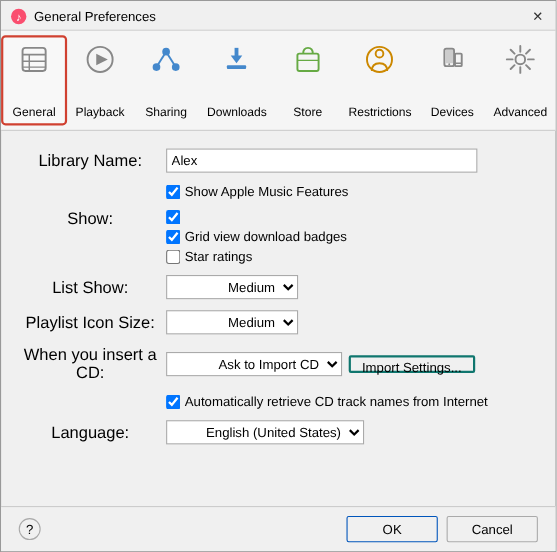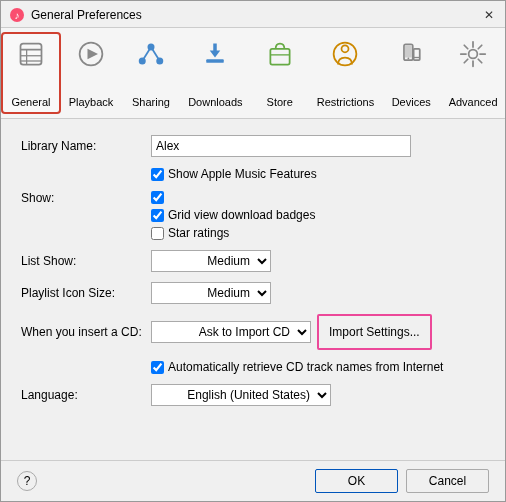--- a/index.html
+++ b/index.html
@@ -97,26 +97,26 @@
       flex: 1;
       padding: 16px 20px;
       overflow-y: auto;
     }
     .form-row {
       display: flex;
       align-items: center;
       margin-bottom: 10px;
     }
     .form-label {
-      text-align: left;
+      text-align: center;
       width: 130px;
       min-width: 130px;
       padding-right: 8px;
       color: #000;
-      font-size: 12px;
+      font-size: 15px;
     }
     .form-control-group {
       display: flex;
       flex-direction: column;
       gap: 4px;
     }
     input[type="text"] {
       width: 260px;
       height: 22px;
       border: 1px solid #aaa;
@@ -142,24 +142,24 @@
       padding: 1px 4px;
       min-width: 120px;
       text-align: right;
     }
     .cd-insert-row {
       display: flex;
       align-items: center;
       gap: 6px;
     }
     .import-settings-btn {
-      height: 36px;
+      height: 16px;
       padding: 2px 10px;
       font-size: 12px;
-      border: 2px solid #ec4899;
+      border: 2px solid #0f766e;
       background: #f0f0f0;
       cursor: pointer;
       border-radius: 2px;
     }
     .spacer {
       margin-bottom: 8px;
     }
     
     .footer {
       display: flex;
@@ -312,21 +312,21 @@
         </svg>
       </div>
       <span class="toolbar-label">Advanced</span>
     </div>
   </div>
 
   <div class="content">
 
     <div class="form-row">
       <span class="form-label">Library Name:</span>
-      <input type="text" value="Alex" style="width: 260px;">
+      <input type="text" value="Alex" style="width: 283px;">
     </div>
 
     <div class="form-row">
       <span class="form-label"></span>
       <div class="checkbox-row">
         <input type="checkbox" id="appleMusicCb" checked="" style="">
         <label for="appleMusicCb">Show Apple Music Features</label>
       </div>
     </div>
 

